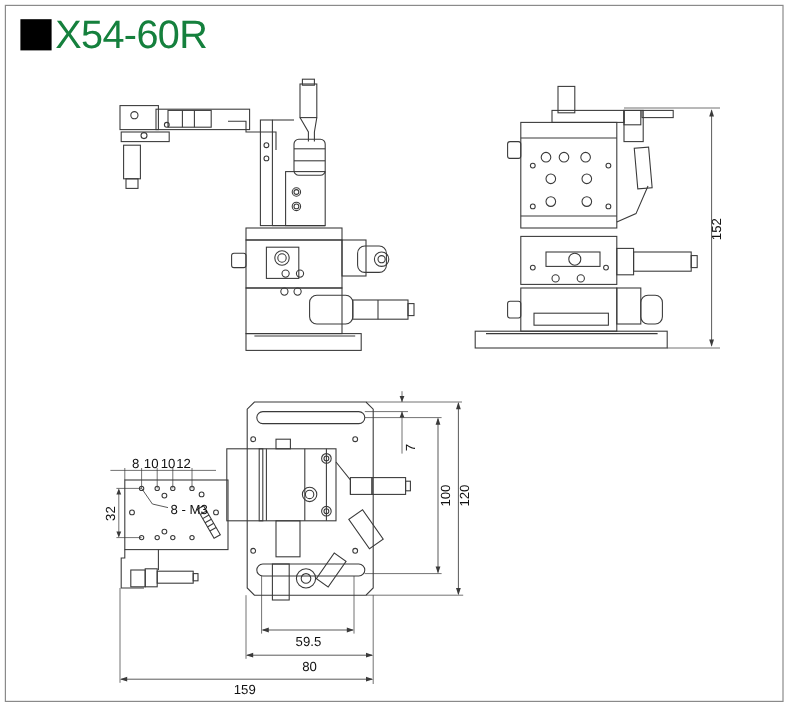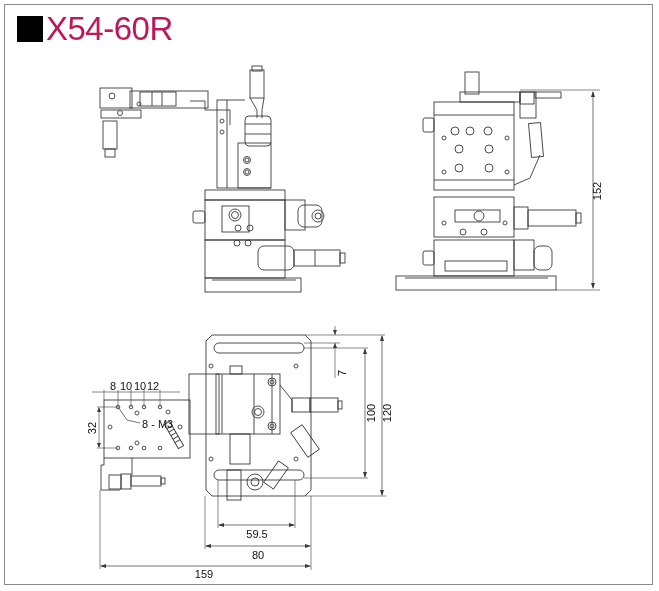--- a/index.html
+++ b/index.html
@@ -1,18 +1,18 @@
 <!DOCTYPE html>
 <html><head>
 <meta charset="utf-8">
 <style>
   html, body { margin:0; padding:0; background:#ffffff; }
   body { width:659px; height:591px; position:relative; overflow:hidden; font-family:"Liberation Sans", sans-serif; }
   .frame { position:absolute; left:4px; top:4px; width:649px; height:581px; border:1.5px solid #8a8a8a; box-sizing:border-box; }
-  .title { position:absolute; left:17px; top:12px; display:flex; align-items:center; font-family:"Liberation Sans", sans-serif; font-size:33px; color:#be185d; letter-spacing:-0.5px; line-height:1; }
+  .title { position:absolute; left:17px; top:12px; display:flex; align-items:center; font-family:"Liberation Sans", sans-serif; font-size:33px; color:#15803d; letter-spacing:-0.5px; line-height:1; }
   .title .sq { width:26px; height:26px; background:#000; margin-right:3px; display:inline-block; }
   svg.drawing { position:absolute; left:0; top:0; }
   .dimtxt { font-family:"Liberation Sans", sans-serif; font-size:11px; fill:#111; }
 </style>
 </head>
 <body>
 
 <div class="frame"></div>
 
 <div class="title">

